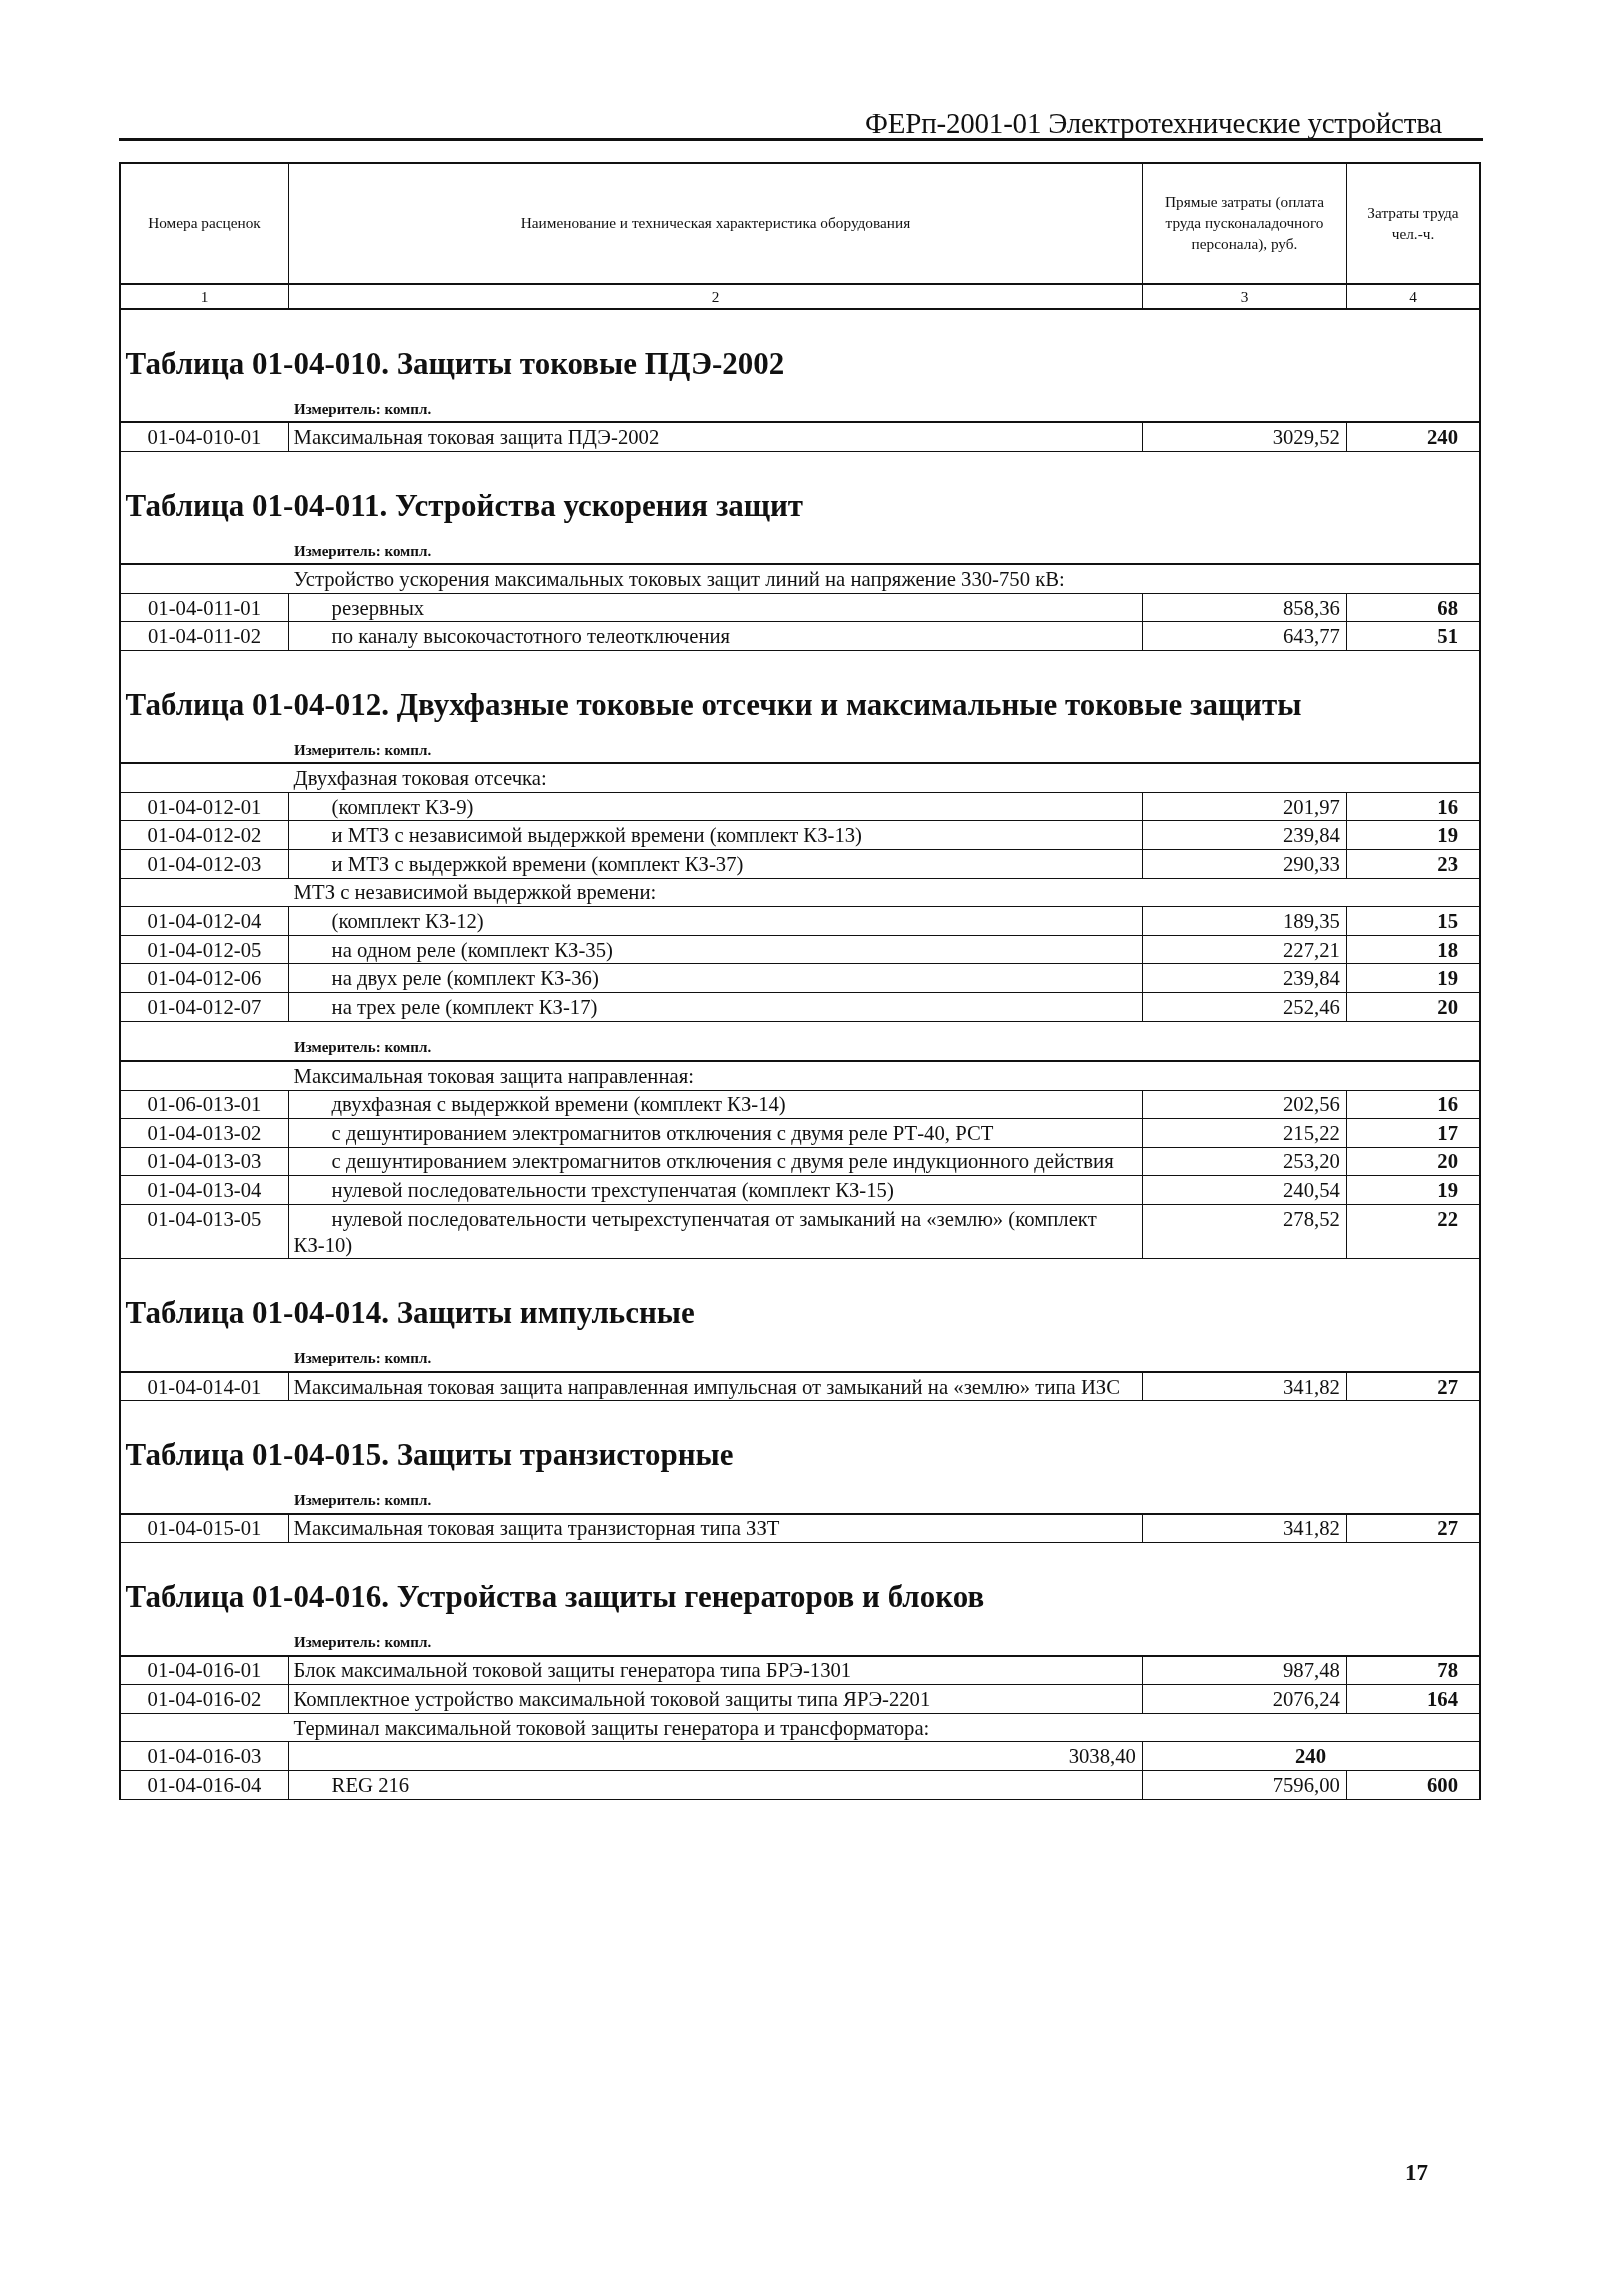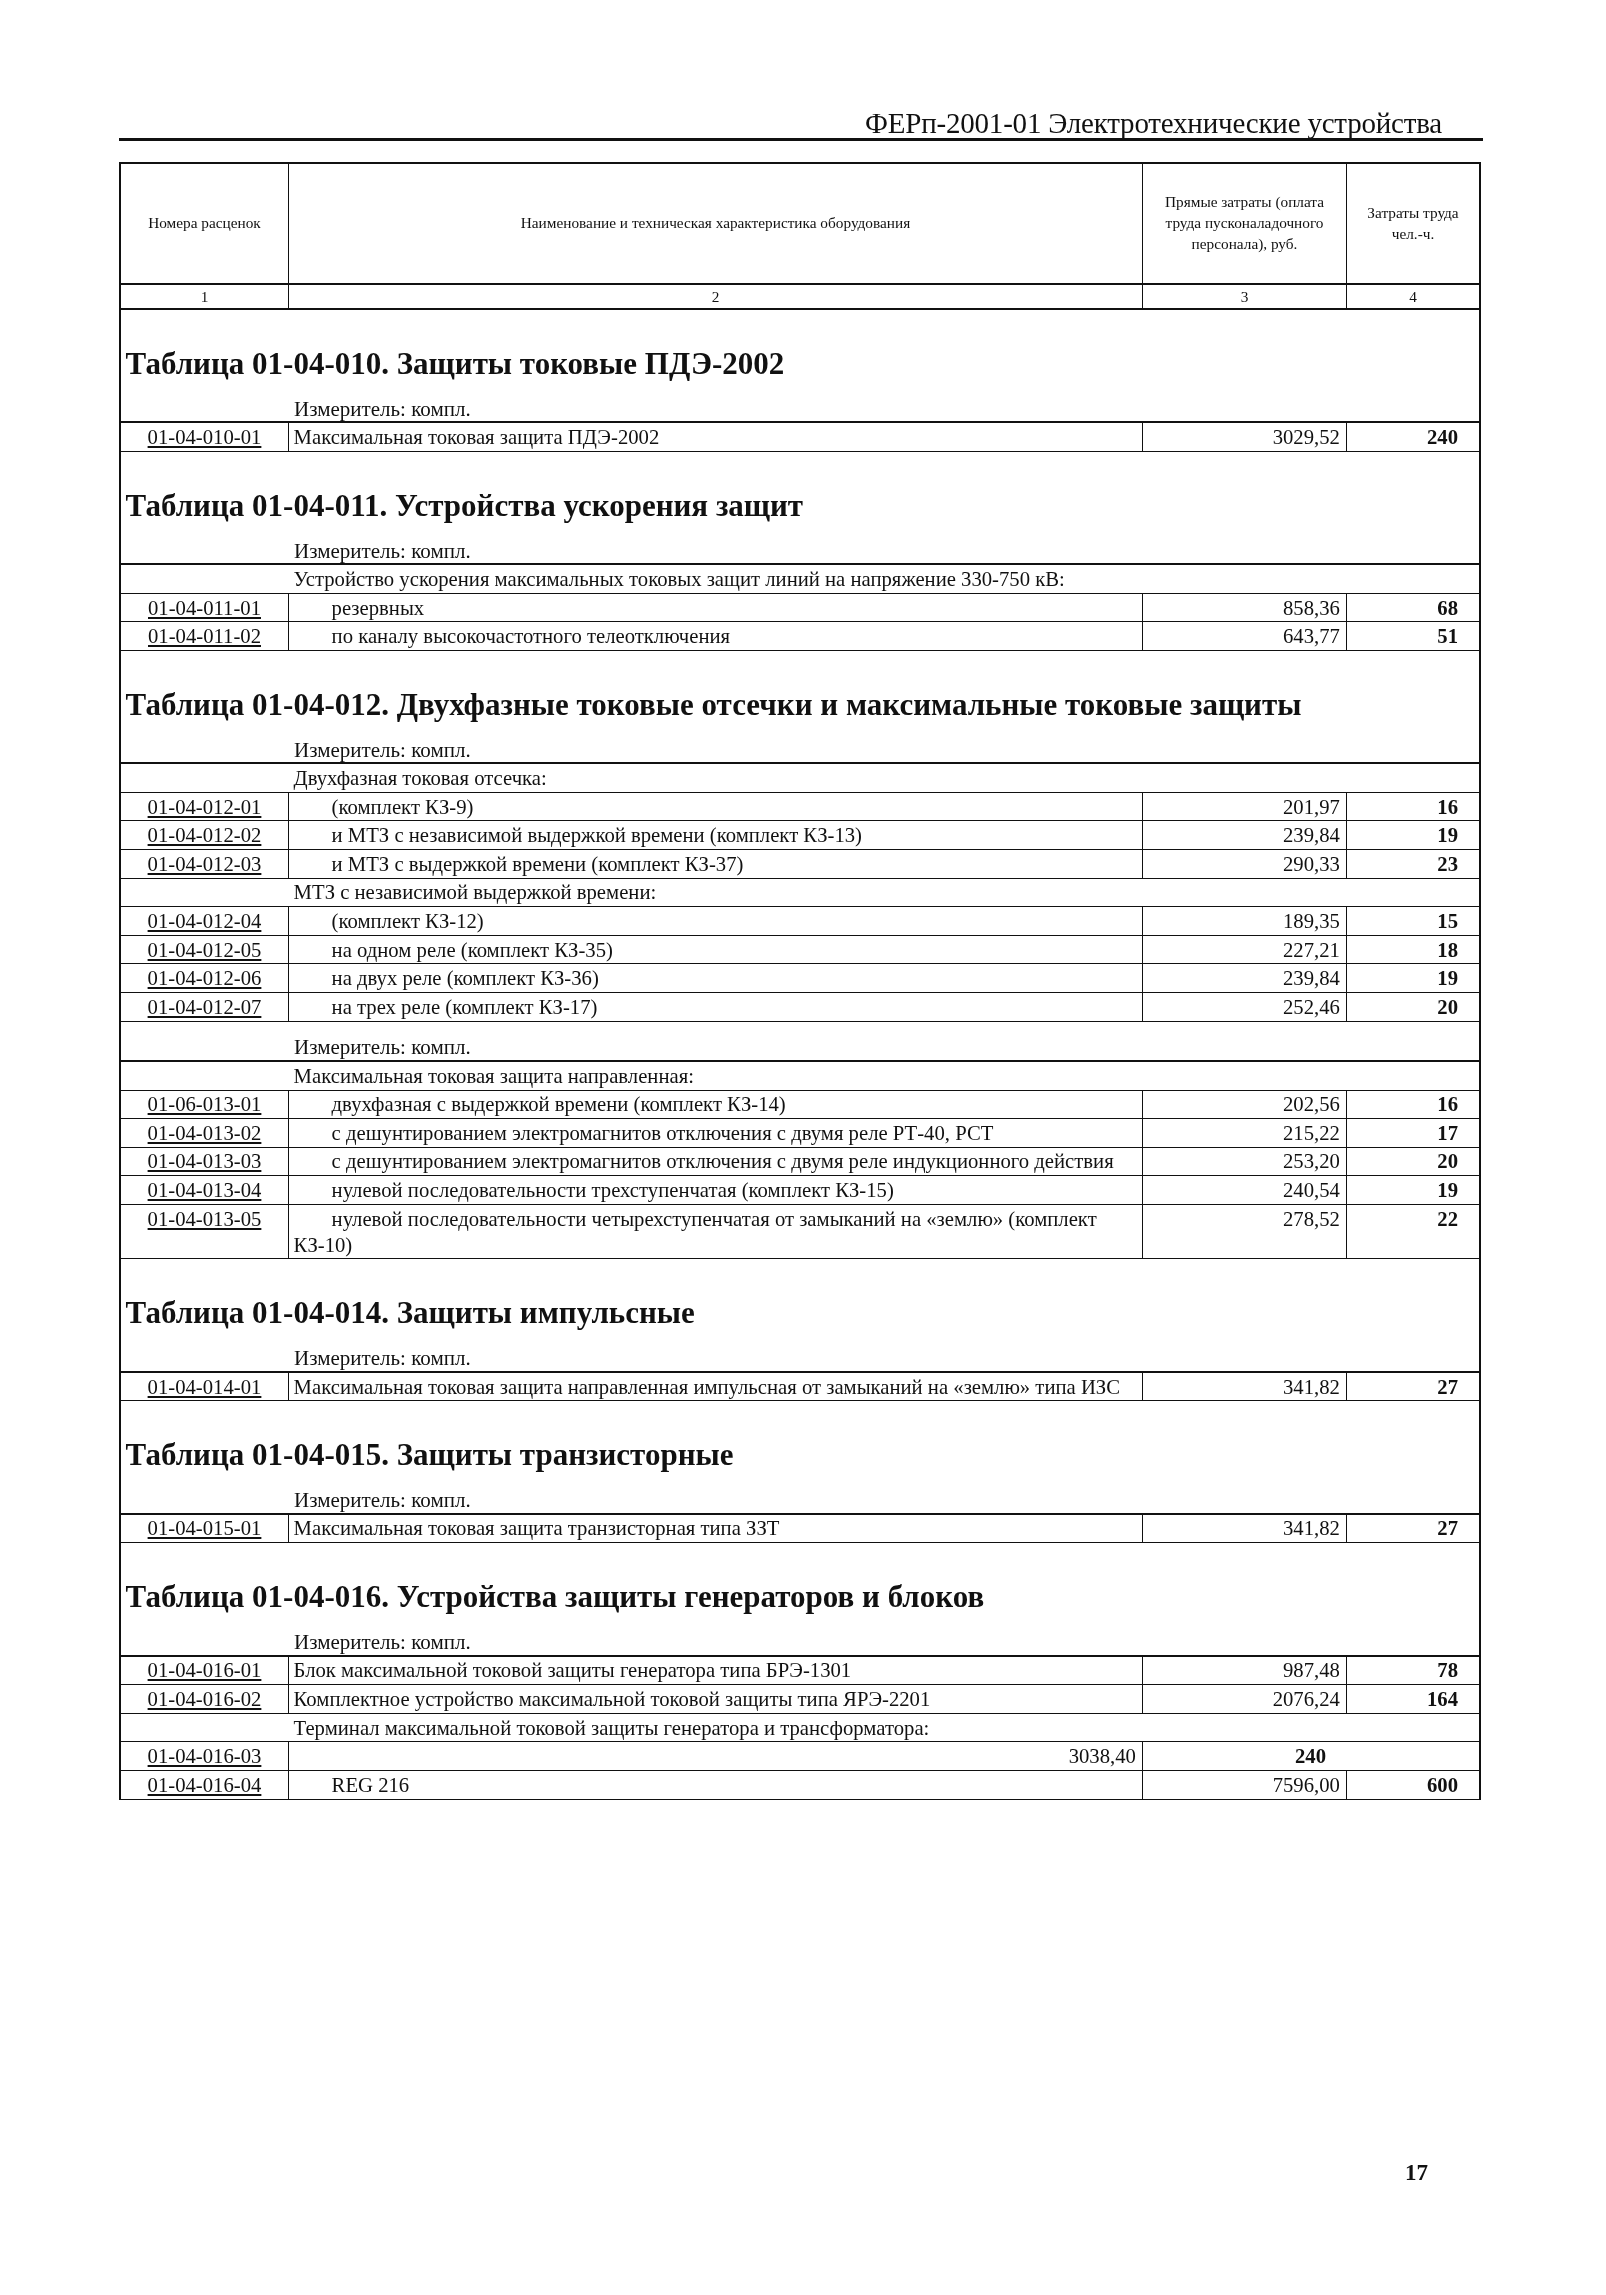--- a/index.html
+++ b/index.html
@@ -32,31 +32,31 @@
   .nums .c {
     height: 23px; display: flex; align-items: center; justify-content: center;
     font-size: 15.3px; border-right: 1.5px solid #111; box-sizing: border-box;
   }
   .nums .c:last-child { border-right: none; }
   .section-title {
     font-weight: bold; font-size: 31px; padding-left: 4.6px;
     margin-top: 35px; height: 38px; line-height: 38px; white-space: nowrap;
   }
   .measure {
-    font-weight: normal; font-size: 21px; padding-left: 173px; margin-top: 13.8px;
+    font-weight: bold; font-size: 15px; padding-left: 173px; margin-top: 13.8px;
     height: 24.5px; line-height: 24.5px;
   }
   .tbl { border-top: 2.3px solid #111; }
   .row { border-bottom: 1.5px solid #111; }
   .row .c {
     min-height: 27.5px; font-size: 20.7px; line-height: 26px; box-sizing: border-box;
     border-right: 1.5px solid #111; padding: 0.8px 4.6px;
   }
   .row .c:last-child { border-right: none; }
-  .row .code { text-align: center; padding: 0.8px 1.5px; text-decoration: underline; }
+  .row .code { text-align: center; padding: 0.8px 1.5px; }
   .row .val { text-align: right; padding-right: 6.1px; }
   .row .qty { text-align: right; padding-right: 21px; font-weight: bold; }
   .row .desc.indent { text-indent: 38px; }
   .grouprow .c { border-right: none !important; }
   .grouprow .span { grid-column: 2 / 5; padding-left: 4.6px; font-size: 20.7px; line-height: 26px; min-height: 27.5px; }
   .page-num {
     position: absolute; left: 1405px; top: 2160px; font-size: 23px; font-weight: bold;
   }
 </style>
 </head>

